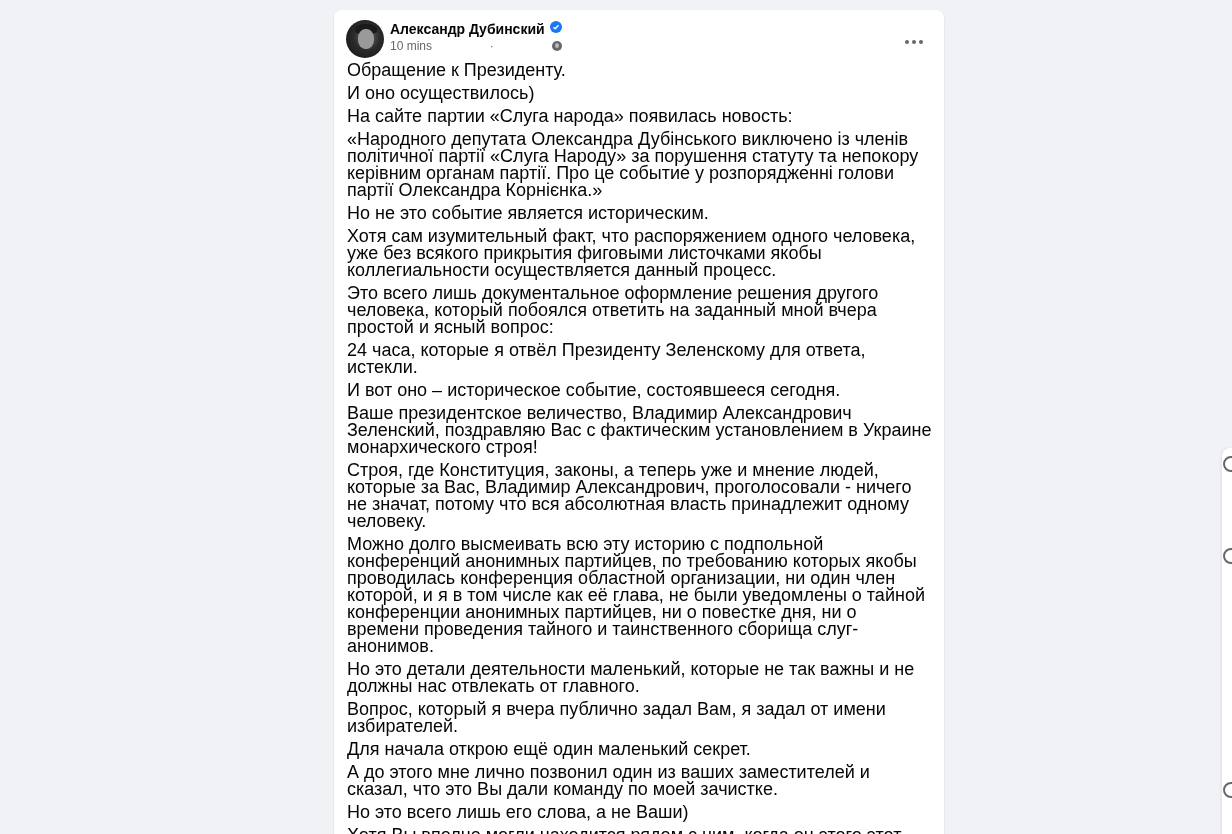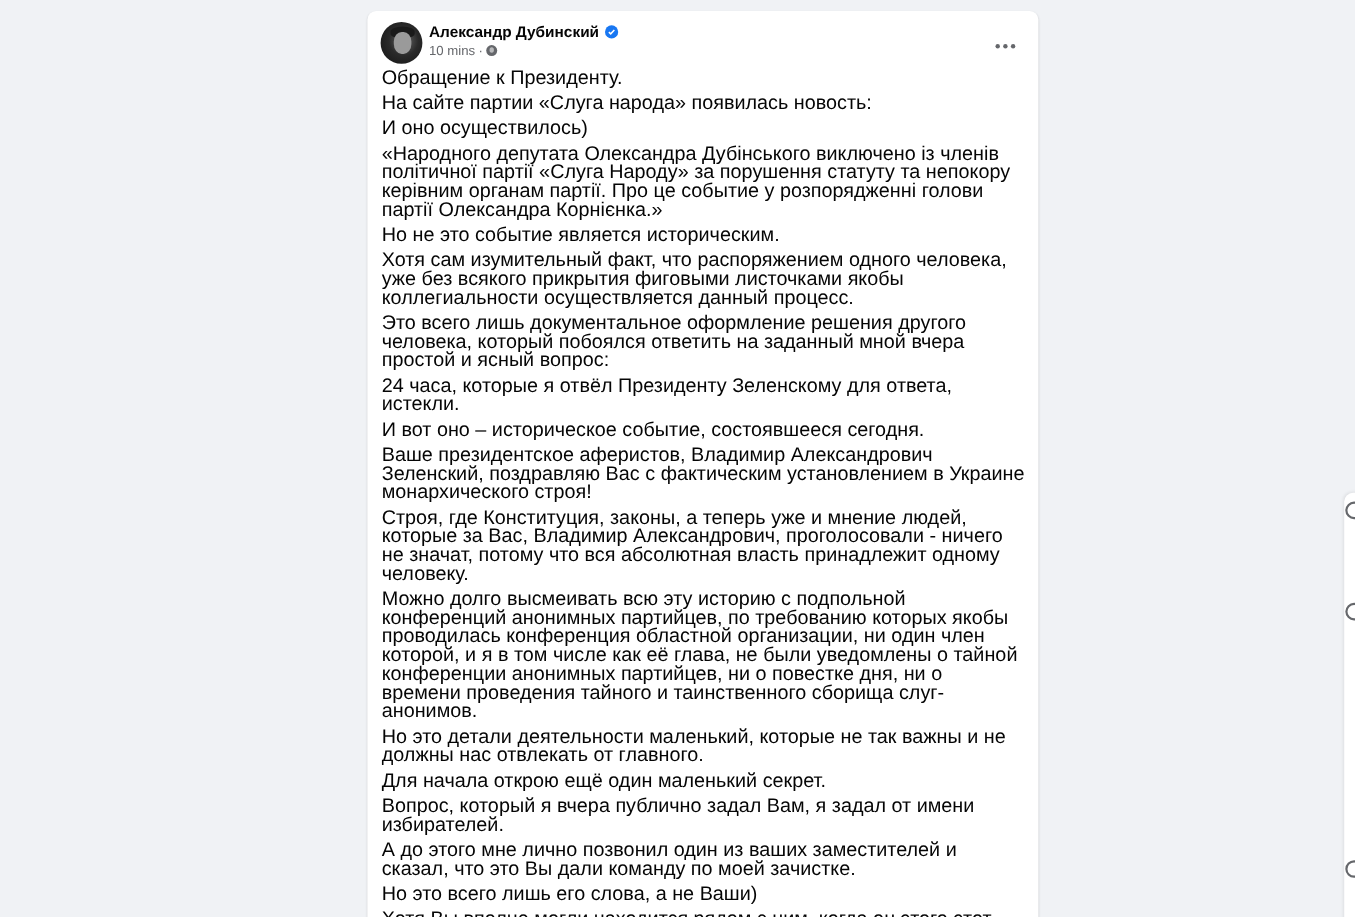--- a/index.html
+++ b/index.html
@@ -22,27 +22,27 @@
   }
   .avatar .face {
     position:absolute; left:12px; top:9px; width:16px; height:20px; border-radius:45%;
     background:#9a9a9a;
   }
   .avatar .hair {
     position:absolute; left:9px; top:4px; width:22px; height:10px; border-radius:50% 50% 30% 30%;
     background:#1a1a1a;
   }
   .author-block { position:absolute; left:44px; top:1px; }
-  .author-line { display:flex; align-items:center; gap:5px; }
+  .author-line { display:flex; align-items:flex-start; gap:5px; }
   .author-name { font-size:14px; font-weight:bold; color:#050505; }
   .verified-icon {
     width:12px; height:12px; border-radius:50%; background:#1877f2;
     display:inline-flex; align-items:center; justify-content:center;
   }
-  .meta-line { display:flex; align-items:center; gap:3px; margin-top:2px; font-size:12px; color:#65676b; }
+  .meta-line { display:flex; align-items:center; gap:3px; margin-top:2px; font-size:12px; color:#65676b;justify-content:space-between; }
   .globe-icon {
     width:10px; height:10px; border-radius:50%; background:#65676b; display:inline-block;
     position:relative;
   }
   .globe-icon::after {
     content:""; position:absolute; left:3px; top:2px; width:4px; height:5px; border-radius:50%;
     background:#fff; opacity:0.55;
   }
   .more-button {
     position:absolute; right:0; top:4px; width:36px; height:36px; border-radius:50%;
@@ -92,34 +92,34 @@
     </div>
     <div class="more-button">
       <span></span>
       <span></span>
       <span></span>
     </div>
   </div>
 
   <div class="post-body">
     <p>Обращение к Президенту.</p>
+    <p>И оно осуществилось)</p>
     <p>На сайте партии  «Слуга народа» появилась новость:</p>
-    <p>И оно осуществилось)</p>
     <p>«Народного депутата Олександра Дубінського виключено із членів політичної партії «Слуга Народу» за порушення статуту та непокору керівним органам партії. Про це событие у розпорядженні голови партії Олександра Корнієнка.»</p>
     <p>Но не это событие является историческим.</p>
     <p>Хотя сам изумительный факт, что распоряжением одного человека, уже без всякого прикрытия фиговыми листочками якобы коллегиальности осуществляется данный процесс.</p>
     <p>Это всего лишь документальное оформление решения другого человека, который побоялся ответить на заданный мной вчера простой и ясный вопрос:</p>
     <p>24 часа, которые я отвёл Президенту Зеленскому для ответа, истекли.</p>
     <p>И вот оно – историческое событие, состоявшееся сегодня.</p>
-    <p>Ваше президентское аферистов, Владимир Александрович Зеленский, поздравляю Вас с фактическим установлением в Украине монархического строя!</p>
+    <p>Ваше президентское величество, Владимир Александрович Зеленский, поздравляю Вас с фактическим установлением в Украине монархического строя!</p>
     <p>Строя, где Конституция, законы, а теперь уже и мнение людей, которые за Вас, Владимир Александрович, проголосовали - ничего не значат, потому что вся абсолютная власть принадлежит одному человеку.</p>
     <p>Можно долго высмеивать всю эту историю с подпольной конференций анонимных партийцев, по требованию которых якобы проводилась конференция областной организации, ни один член которой, и я в том числе как её глава, не были уведомлены о тайной конференции анонимных партийцев, ни о повестке дня, ни о времени проведения тайного и таинственного сборища слуг-анонимов.</p>
     <p>Но это детали деятельности маленький, которые не так важны и не должны нас отвлекать от главного.</p>
+    <p>Вопрос, который я вчера публично задал Вам, я задал от имени избирателей.</p>
     <p>Для начала открою ещё один маленький секрет.</p>
-    <p>Вопрос, который я вчера публично задал Вам, я задал от имени избирателей.</p>
     <p>А до этого мне лично позвонил один из ваших заместителей и сказал, что это Вы дали команду по моей зачистке.</p>
     <p>Но это всего лишь его слова, а не Ваши)</p>
     <p>Хотя Вы вполне могли находится рядом с ним, когда он этого этот звонок.</p>
   </div>
 </div>
 
 <div class="right-panel">
   <div class="circle" style="top:8px"></div>
   <div class="circle" style="top:100px"></div>
   <div class="circle" style="top:334px"></div>

